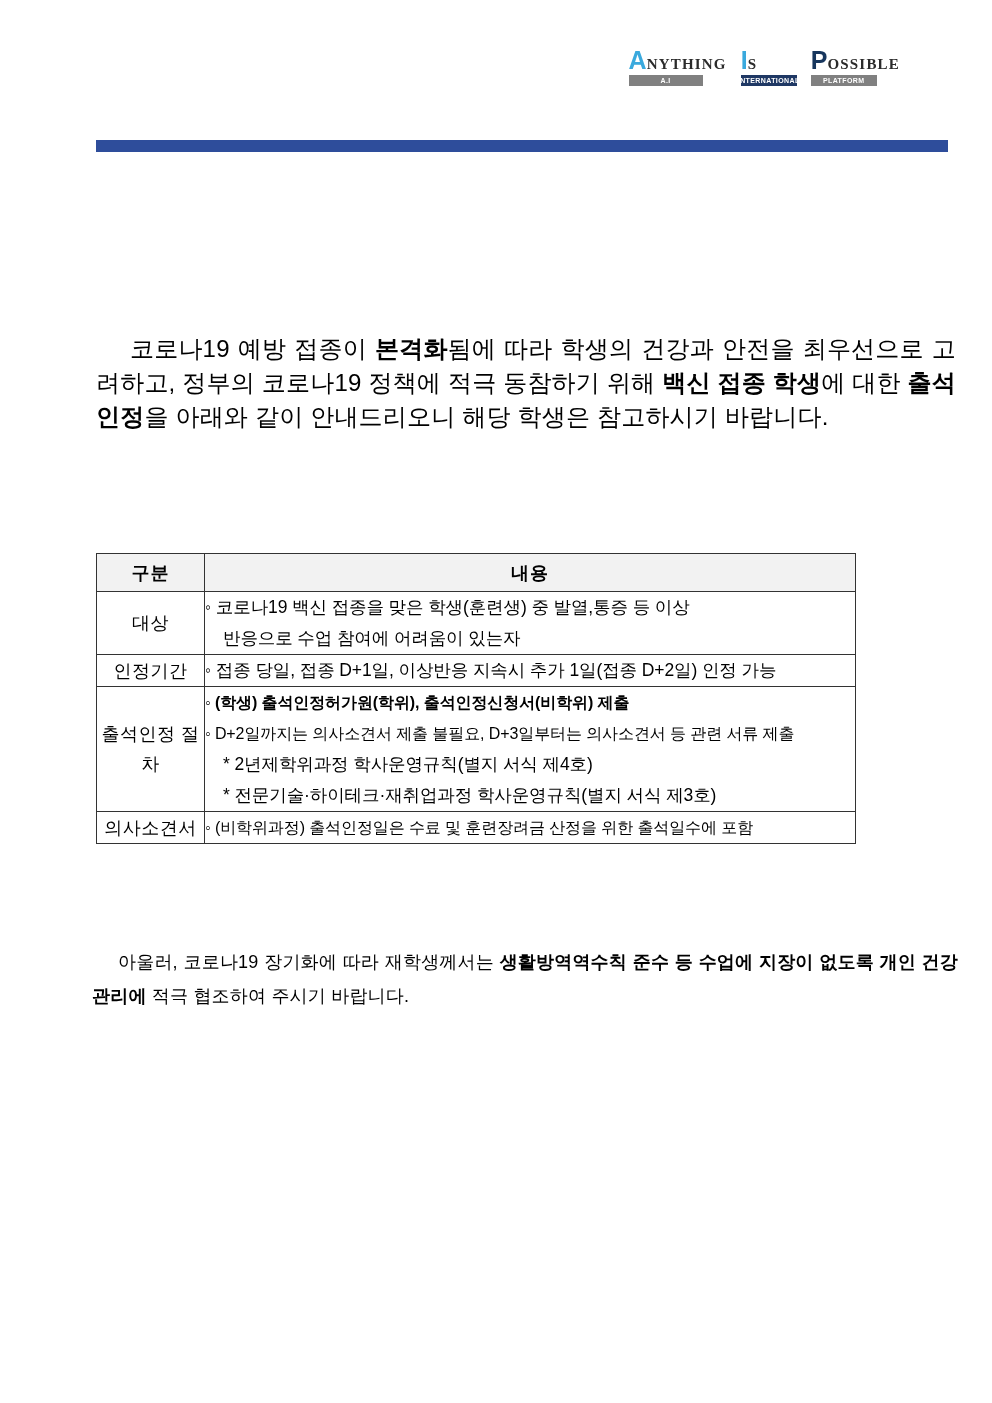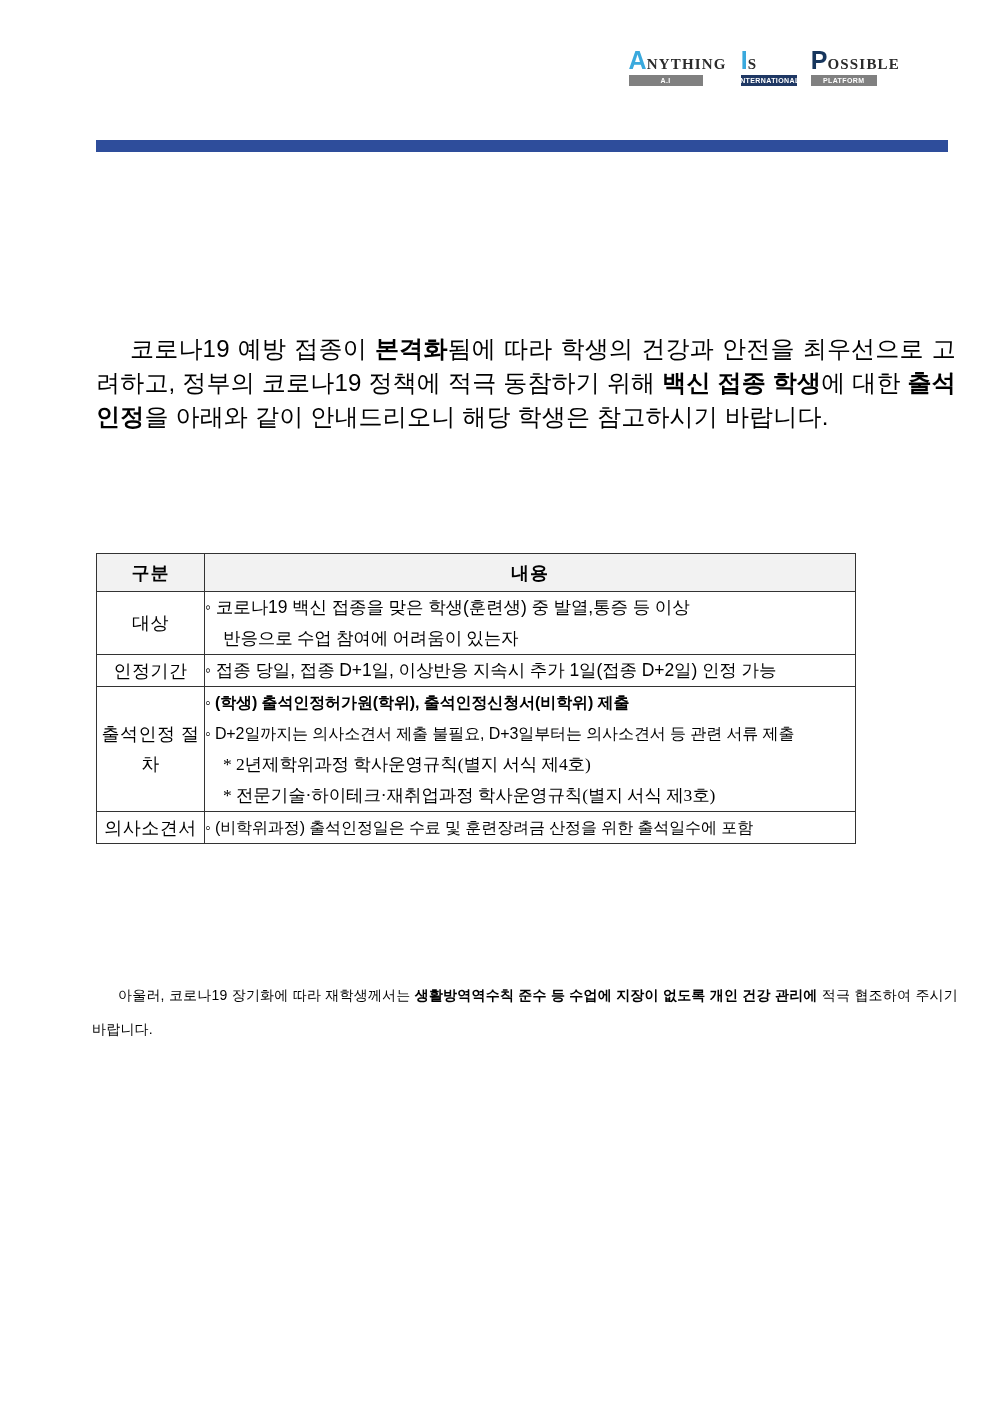--- a/index.html
+++ b/index.html
@@ -138,31 +138,31 @@
     letter-spacing: 0.5px;
     line-height: 30px;
   }
   .cell {
     font-size: 17.5px;
     line-height: 31px;
     padding: 7px 10px 8px 12px;
     letter-spacing: -0.1px;
   }
   .cell .ln { display: block; }
-  .ind { padding-left: 18px; display: block; font-family: Liberation Serif, serif; }
+  .ind { padding-left: 18px; display: block; }
   .small { font-size: 16px; }
   .bigbold { font-size: 16px; font-weight: 700; }
 
   
   .closing {
     position: absolute;
-    top: 978px;
+    top: 945px;
     left: 92px;
     width: 866px;
-    font-size: 14px;
+    font-size: 18px;
     line-height: 34px;
     letter-spacing: 0.2px;
     text-indent: 26px;
     text-align: justify;
   }
 </style>
 </head>
 <body>
 
 <div class="logo-wrap">

